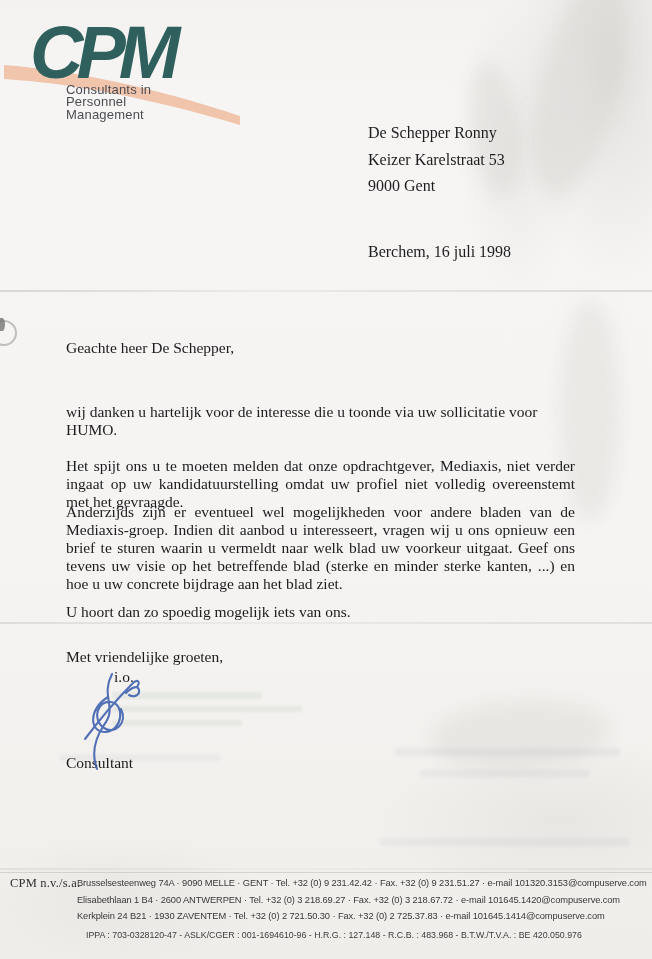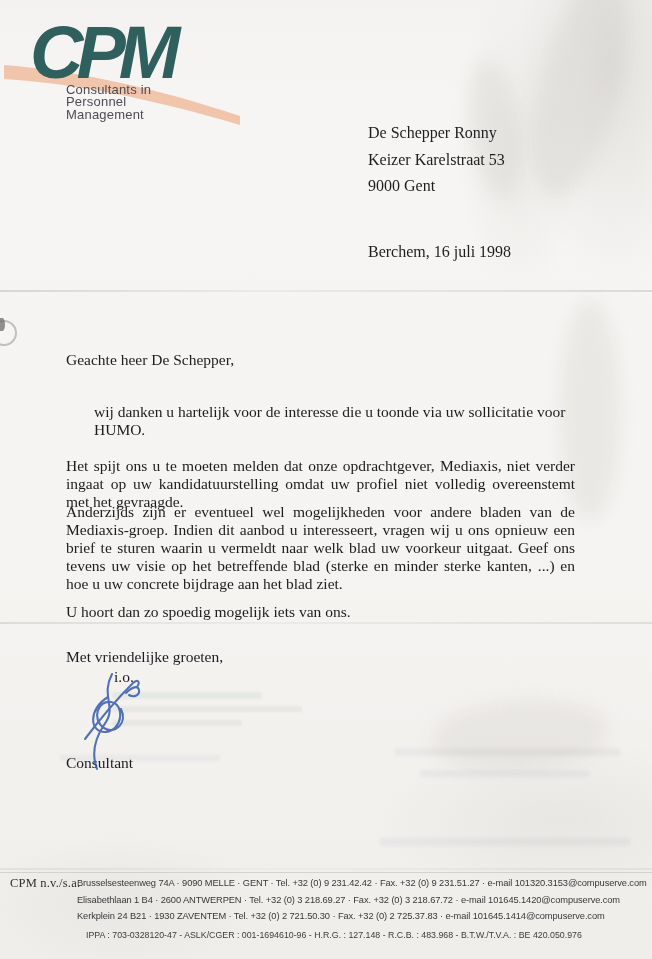--- a/index.html
+++ b/index.html
@@ -91,22 +91,22 @@
   </div>
 
   <div class="abs serif16 recipient">
     <div>De Schepper Ronny</div>
     <div>Keizer Karelstraat 53</div>
     <div>9000 Gent</div>
   </div>
 
   <div class="abs serif16 dateline">Berchem, 16 juli 1998</div>
 
-  <p class="abs bodypar noJustify" style="top:351px;">Geachte heer De Schepper,</p>
-  <p class="abs bodypar noJustify" style="top:403px;margin-left:28px;">wij danken u hartelijk voor de interesse die u toonde via uw sollicitatie voor HUMO.</p>
+  <p class="abs bodypar noJustify" style="top:339px;">Geachte heer De Schepper,</p>
+  <p class="abs bodypar noJustify" style="top:403px;">wij danken u hartelijk voor de interesse die u toonde via uw sollicitatie voor HUMO.</p>
   <p class="abs bodypar" style="top:436px;margin-top:21px;">Het spijt ons u te moeten melden dat onze opdrachtgever, Mediaxis, niet verder ingaat op uw kandidatuurstelling omdat uw profiel niet volledig overeenstemt met het gevraagde.</p>
   <p class="abs bodypar" style="top:503px;">Anderzijds zijn er eventueel wel mogelijkheden voor andere bladen van de Mediaxis-groep. Indien dit aanbod u interesseert, vragen wij u ons opnieuw een brief te sturen waarin u vermeldt naar welk blad uw voorkeur uitgaat. Geef ons tevens uw visie op het betreffende blad (sterke en minder sterke kanten, ...) en hoe u uw concrete bijdrage aan het blad ziet.</p>
   <p class="abs bodypar noJustify" style="top:603px;">U hoort dan zo spoedig mogelijk iets van ons.</p>
 
   <p class="abs bodypar noJustify" style="top:648px;">Met vriendelijke groeten,</p>
   <p class="abs bodypar noJustify" style="top:668px;left:114px;">i.o.</p>
 
   <svg class="abs sig-svg" width="82" height="102" viewBox="0 0 82 102">
     <g stroke="#3c5fae" fill="none" stroke-width="2.1" stroke-linecap="round" opacity="0.88">
       <path d="M36,3 C24,26 42,36 28,54 C20,66 15,82 21,98"></path>

